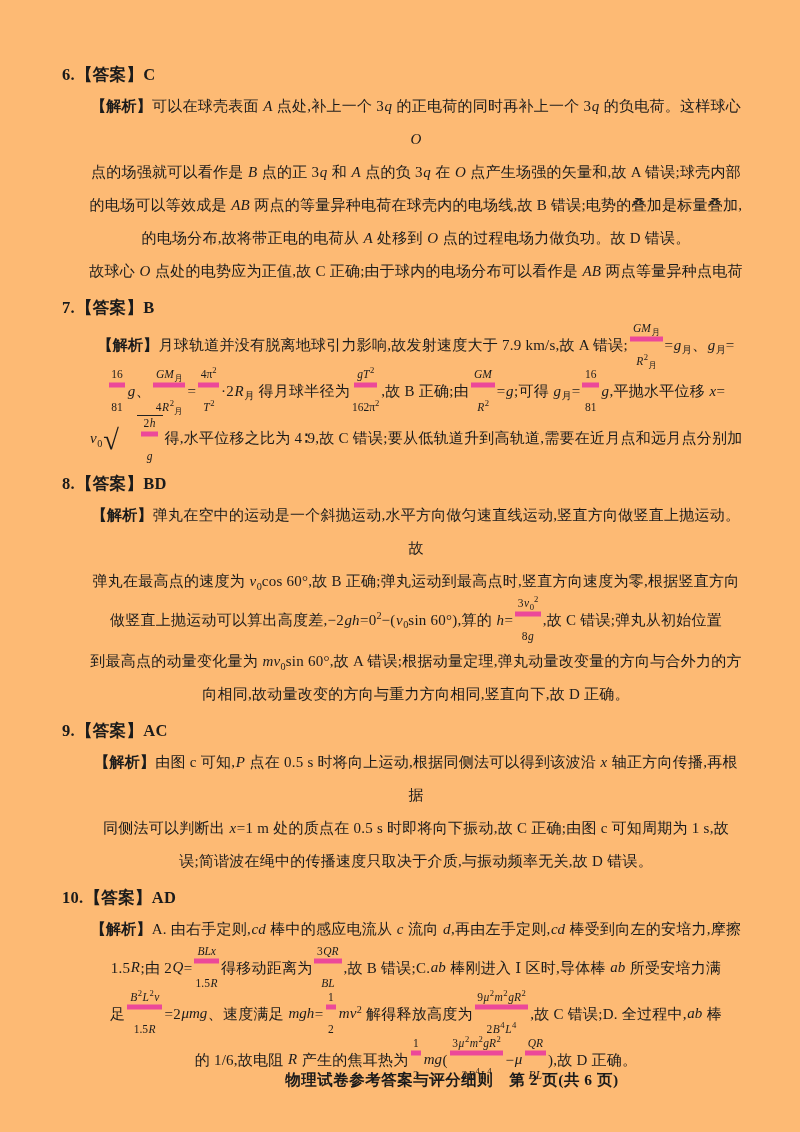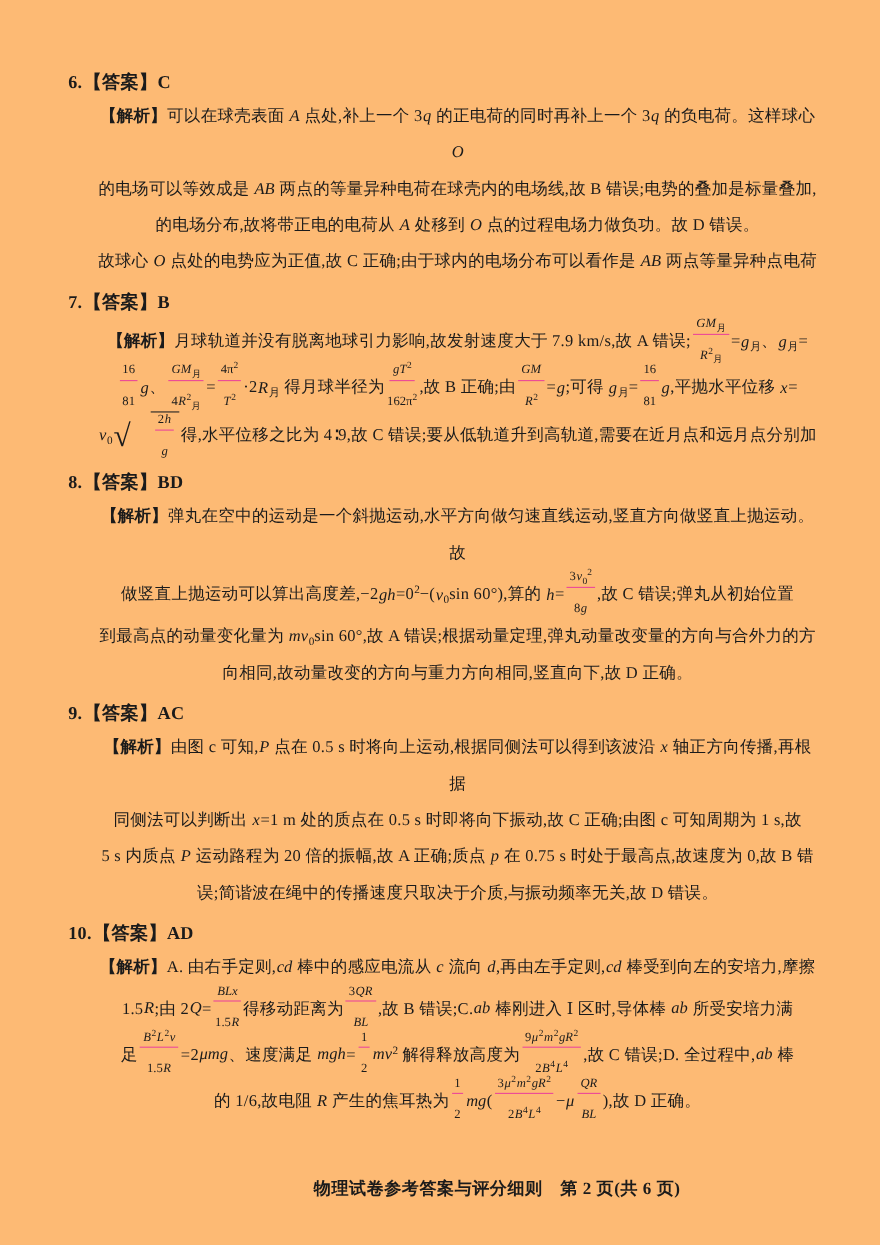--- a/index.html
+++ b/index.html
@@ -26,21 +26,21 @@
     letter-spacing:0;padding:0 0.5px;
   }
   sub,sup{font-size:0.68em;line-height:0;letter-spacing:0;}
   sub{vertical-align:-0.35em;}
   sup{vertical-align:0.55em;}
   .frac{
     display:inline-flex;flex-direction:column;align-items:center;
     vertical-align:middle;font-size:11.5px;line-height:1.18;
     margin:0 2px;transform:translateY(-1.5px);letter-spacing:0;
   }
-  .frac .fnum{border-bottom:1px solid #ec4899;padding:0 2.5px 1px;}
+  .frac .fnum{border-bottom:5px solid #ec4899;padding:0 2.5px 1px;}
   .frac .fden{padding-top:13px;}
   .frac sub,.frac sup{font-size:0.75em;}
   .sqrt{
     display:inline-flex;align-items:center;vertical-align:middle;
     margin:0 1px;letter-spacing:0;
   }
   .sqrt .rsign{font-size:1.9em;line-height:0.75;margin-right:-2px;font-weight:normal;}
   .sqrt .rad{border-top:1.2px solid #222;padding:2px 3px 0 2px;margin-left:20px;}
   .footer{
     position:absolute;top:1070px;left:0;width:100%;
@@ -53,20 +53,21 @@
 <body>
 
 <div class="sheet">
   <main class="content" id="answers-list">
   <section class="item">
     <div class="item-head">
       <span class="qnum">6.</span><span>【答案】</span><span>C</span>
     </div>
     <div class="analysis">
           <div class="line"><b>【解析】</b>可以在球壳表面 <i class="v">A</i> 点处,补上一个 3<i class="v">q</i> 的正电荷的同时再补上一个 3<i class="v">q</i> 的负电荷。这样球心 <i class="v">O</i></div>
+          <div class="line">点的场强就可以看作是 <i class="v">B</i> 点的正 3<i class="v">q</i> 和 <i class="v">A</i> 点的负 3<i class="v">q</i> 在 <i class="v">O</i> 点产生场强的矢量和,故 A 错误;球壳内部</div>
           <div class="line">的电场可以等效成是 <i class="v">AB</i> 两点的等量异种电荷在球壳内的电场线,故 B 错误;电势的叠加是标量叠加,</div>
           <div class="line">的电场分布,故将带正电的电荷从 <i class="v">A</i> 处移到 <i class="v">O</i> 点的过程电场力做负功。故 D 错误。</div>
           <div class="line">故球心 <i class="v">O</i> 点处的电势应为正值,故 C 正确;由于球内的电场分布可以看作是 <i class="v">AB</i> 两点等量异种点电荷</div>
         </div>
   </section>
 
   <section class="item">
     <div class="item-head">
       <span class="qnum">7.</span><span>【答案】</span><span>B</span>
     </div>
@@ -103,37 +104,37 @@
             </span>得,水平位移之比为 4∶9,故 C 错误;要从低轨道升到高轨道,需要在近月点和远月点分别加</div>
         </div>
   </section>
 
   <section class="item">
     <div class="item-head">
       <span class="qnum">8.</span><span>【答案】</span><span>BD</span>
     </div>
     <div class="analysis">
           <div class="line"><b>【解析】</b>弹丸在空中的运动是一个斜抛运动,水平方向做匀速直线运动,竖直方向做竖直上抛运动。故</div>
+          <div class="line">弹丸在最高点的速度为 <i class="v">v</i><sub>0</sub>cos 60°,故 B 正确;弹丸运动到最高点时,竖直方向速度为零,根据竖直方向</div>
           <div class="line">做竖直上抛运动可以算出高度差,−2<i class="v">gh</i>=0<sup>2</sup>−(<i class="v">v</i><sub>0</sub>sin 60°),算的 <i class="v">h</i>=<span class="frac">
               <span class="fnum">3<i class="v">v</i><sub>0</sub><sup>2</sup></span>
               <span class="fden">8<i class="v">g</i></span>
             </span>,故 C 错误;弹丸从初始位置</div>
           <div class="line">到最高点的动量变化量为 <i class="v">mv</i><sub>0</sub>sin 60°,故 A 错误;根据动量定理,弹丸动量改变量的方向与合外力的方</div>
           <div class="line">向相同,故动量改变的方向与重力方向相同,竖直向下,故 D 正确。</div>
         </div>
   </section>
 
   <section class="item">
     <div class="item-head">
       <span class="qnum">9.</span><span>【答案】</span><span>AC</span>
     </div>
     <div class="analysis">
           <div class="line"><b>【解析】</b>由图 c 可知,<i class="v">P</i> 点在 0.5 s 时将向上运动,根据同侧法可以得到该波沿 <i class="v">x</i> 轴正方向传播,再根据</div>
           <div class="line">同侧法可以判断出 <i class="v">x</i>=1 m 处的质点在 0.5 s 时即将向下振动,故 C 正确;由图 c 可知周期为 1 s,故</div>
-          <div class="line">5 s 内质点 <i class="v">P</i> 运动路程为 20 倍的振幅,故 A 正确;质点 <i class="v">p</i> 在 0.75 s 时处于最高点,故速度为 0,故 B 错</div>
           <div class="line">误;简谐波在绳中的传播速度只取决于介质,与振动频率无关,故 D 错误。</div>
         </div>
   </section>
 
   <section class="item">
     <div class="item-head">
       <span class="qnum">10.</span><span>【答案】</span><span>AD</span>
     </div>
     <div class="analysis">
           <div class="line"><b>【解析】</b>A. 由右手定则,<i class="v">cd</i> 棒中的感应电流从 <i class="v">c</i> 流向 <i class="v">d</i>,再由左手定则,<i class="v">cd</i> 棒受到向左的安培力,摩擦</div>

